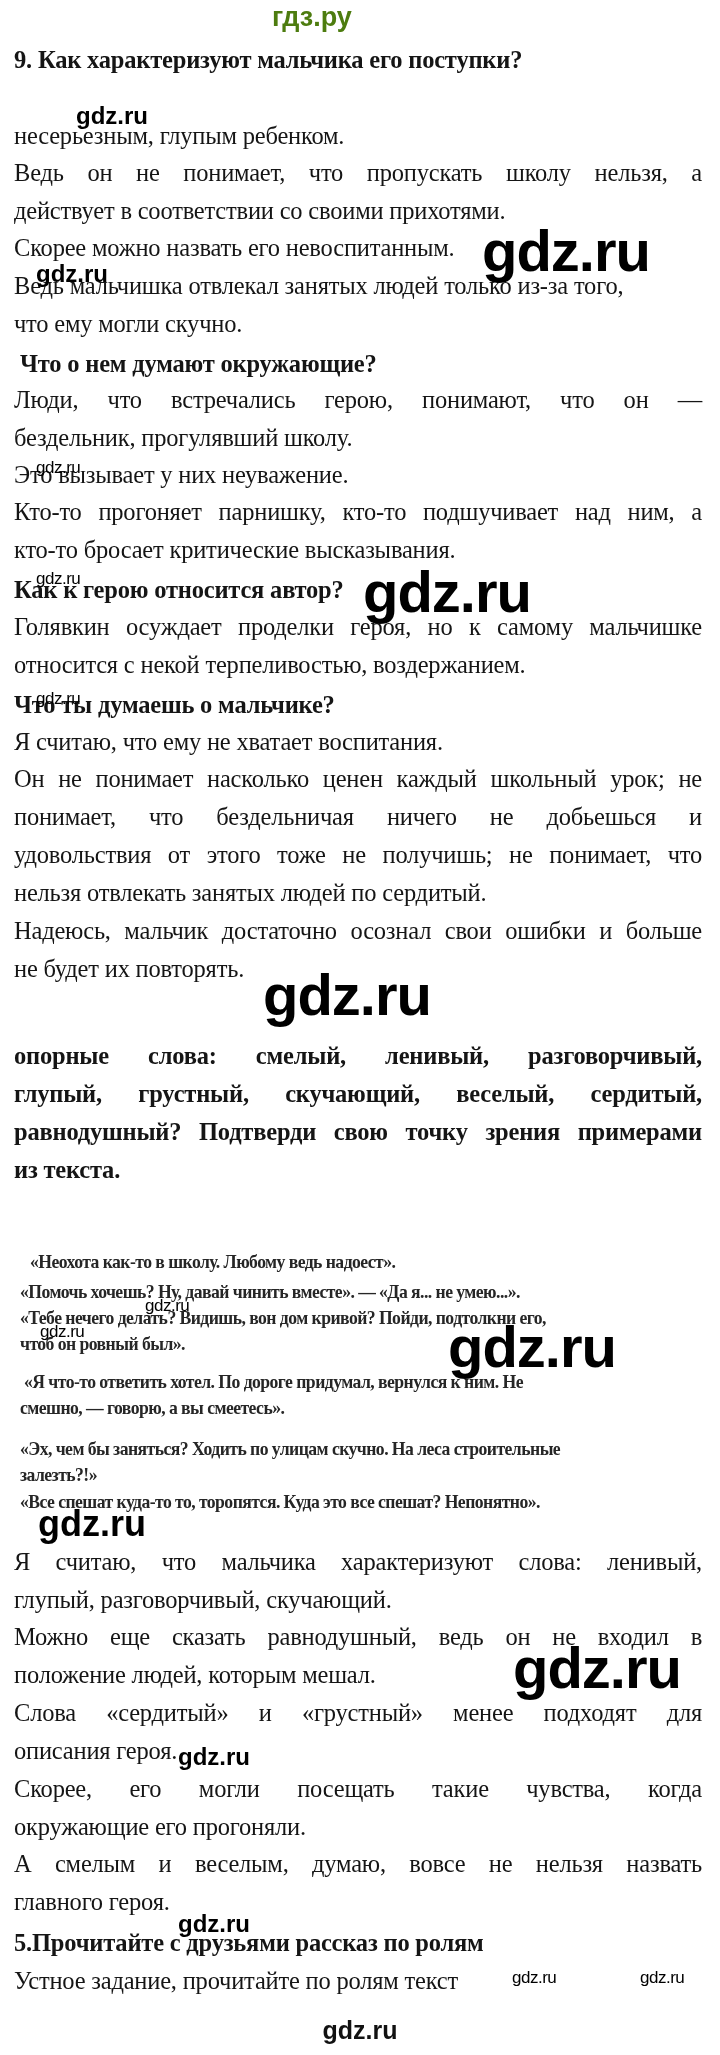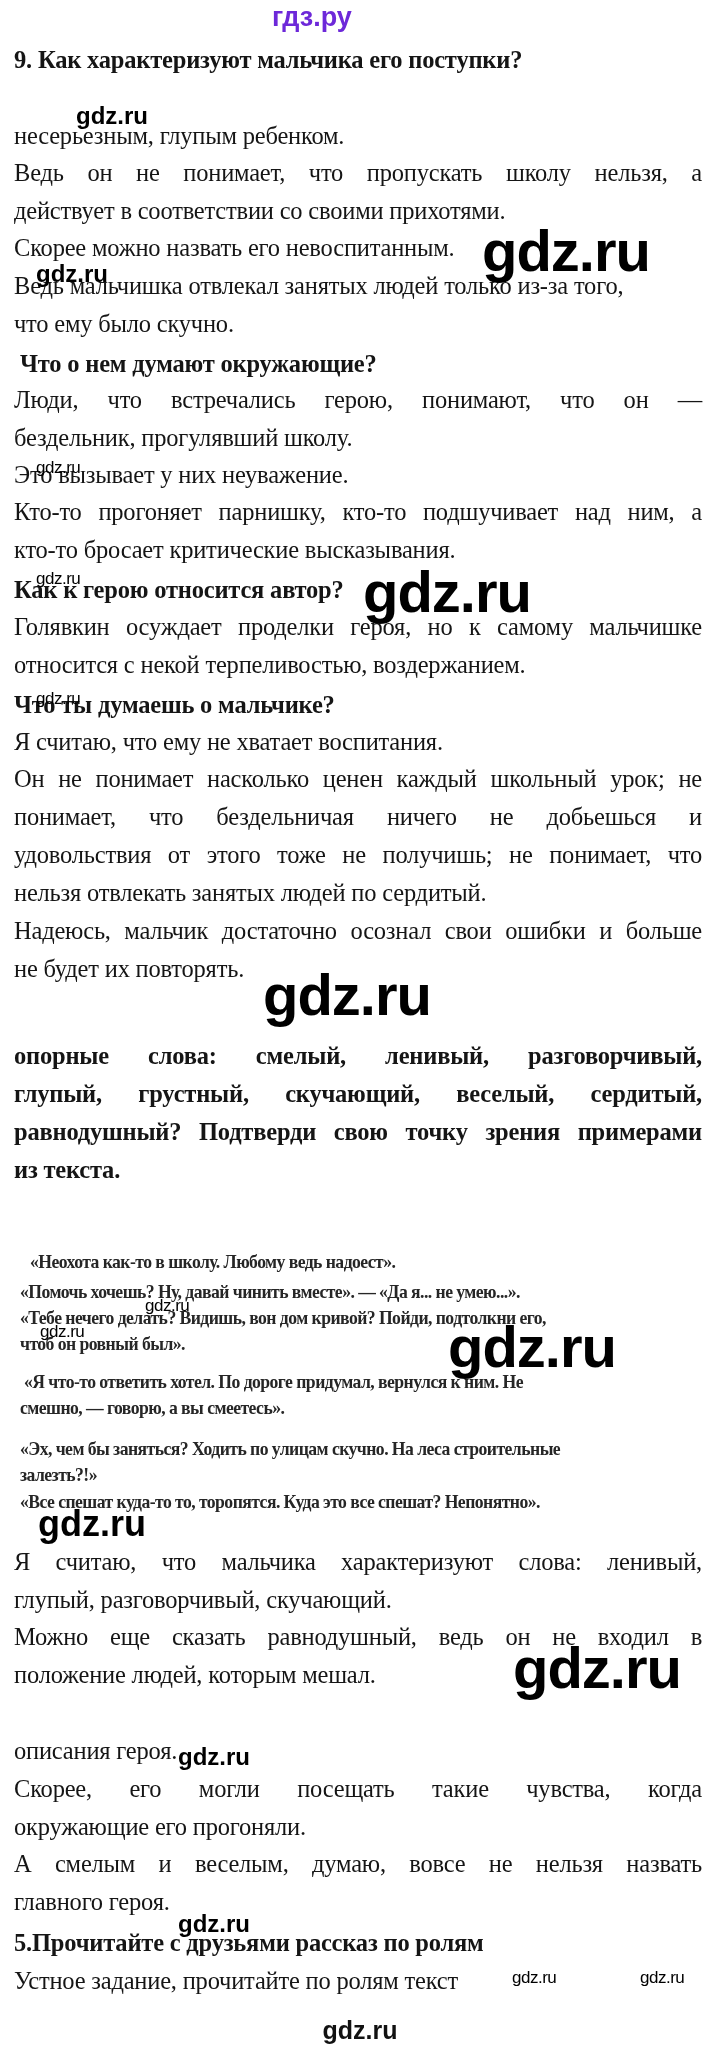--- a/index.html
+++ b/index.html
@@ -1,20 +1,20 @@
 <!DOCTYPE html>
 <html><head>
 <meta charset="utf-8">
 <style>
   html, body { margin: 0; padding: 0; background: #ffffff; }
   body { width: 720px; height: 2055px; position: relative; overflow: hidden; color: #111; }
   .page { position: absolute; left: 0; top: 0; width: 720px; height: 2055px; }
   .site-header {
     position: absolute; left: 0; top: 2px; width: 624px; text-align: center;
-    font-family: "Liberation Sans", sans-serif; font-weight: bold; font-size: 27px; color: #6d28d9;
+    font-family: "Liberation Sans", sans-serif; font-weight: bold; font-size: 27px; color: #4d7c0f;
   }
   .footer-mark {
     position: absolute; left: 0; top: 2016px; width: 720px; text-align: center;
     font-family: "Liberation Sans", sans-serif; font-weight: bold; font-size: 25px; color: #111;
   }
   .line {
     position: absolute; left: 14px; width: 688px;
     font-family: "Liberation Serif", serif; font-size: 24.5px; line-height: 30px;
     white-space: nowrap; color: #151515; letter-spacing: -0.2px;
   }
@@ -54,21 +54,21 @@
   <div class="line bold" style="top:45px;">9. Как характеризуют мальчика его поступки?</div>
 
   <div class="line" style="top:121px;">несерьезным, глупым ребенком.</div>
 
   <div class="line just" style="top:158px;">Ведь он не понимает, что пропускать школу нельзя, а</div>
   <div class="line" style="top:196px;">действует в соответствии со своими прихотями.</div>
 
   <div class="line" style="top:233px;">Скорее можно назвать его невоспитанным.</div>
 
   <div class="line" style="top:271px;">Ведь мальчишка отвлекал занятых людей только из-за того,</div>
-  <div class="line" style="top:309px;">что ему было скучно.</div>
+  <div class="line" style="top:309px;">что ему могли скучно.</div>
 
   <div class="line bold indent" style="top:349px;">Что о нем думают окружающие?</div>
 
   <div class="line just" style="top:385px;">Люди, что встречались герою, понимают, что он —</div>
   <div class="line" style="top:423px;">бездельник, прогулявший школу.</div>
 
   <div class="line" style="top:460px;">Это вызывает у них неуважение.</div>
 
   <div class="line just" style="top:497px;">Кто-то прогоняет парнишку, кто-то подшучивает над ним, а</div>
   <div class="line" style="top:535px;">кто-то бросает критические высказывания.</div>
@@ -106,20 +106,21 @@
     <div class="qline" style="top:1463px;">залезть?!»</div>
     <div class="qline" style="top:1490px;">«Все спешат куда-то то, торопятся. Куда это все спешат? Непонятно».</div>
   </div>
 
   <div class="line just" style="top:1547px;">Я считаю, что мальчика характеризуют слова: ленивый,</div>
   <div class="line" style="top:1585px;">глупый, разговорчивый, скучающий.</div>
 
   <div class="line just" style="top:1622px;">Можно еще сказать равнодушный, ведь он не входил в</div>
   <div class="line" style="top:1660px;">положение людей, которым мешал.</div>
 
+  <div class="line just" style="top:1698px;">Слова «сердитый» и «грустный» менее подходят для</div>
   <div class="line" style="top:1736px;">описания героя.</div>
 
   <div class="line just" style="top:1774px;">Скорее, его могли посещать такие чувства, когда</div>
   <div class="line" style="top:1812px;">окружающие его прогоняли.</div>
 
   <div class="line just" style="top:1849px;">А смелым и веселым, думаю, вовсе не нельзя назвать</div>
   <div class="line" style="top:1887px;">главного героя.</div>
 
   <div class="line bold" style="top:1928px;">5.Прочитайте с друзьями рассказ по ролям</div>
   <div class="line" style="top:1966px;">Устное задание, прочитайте по ролям текст</div>

